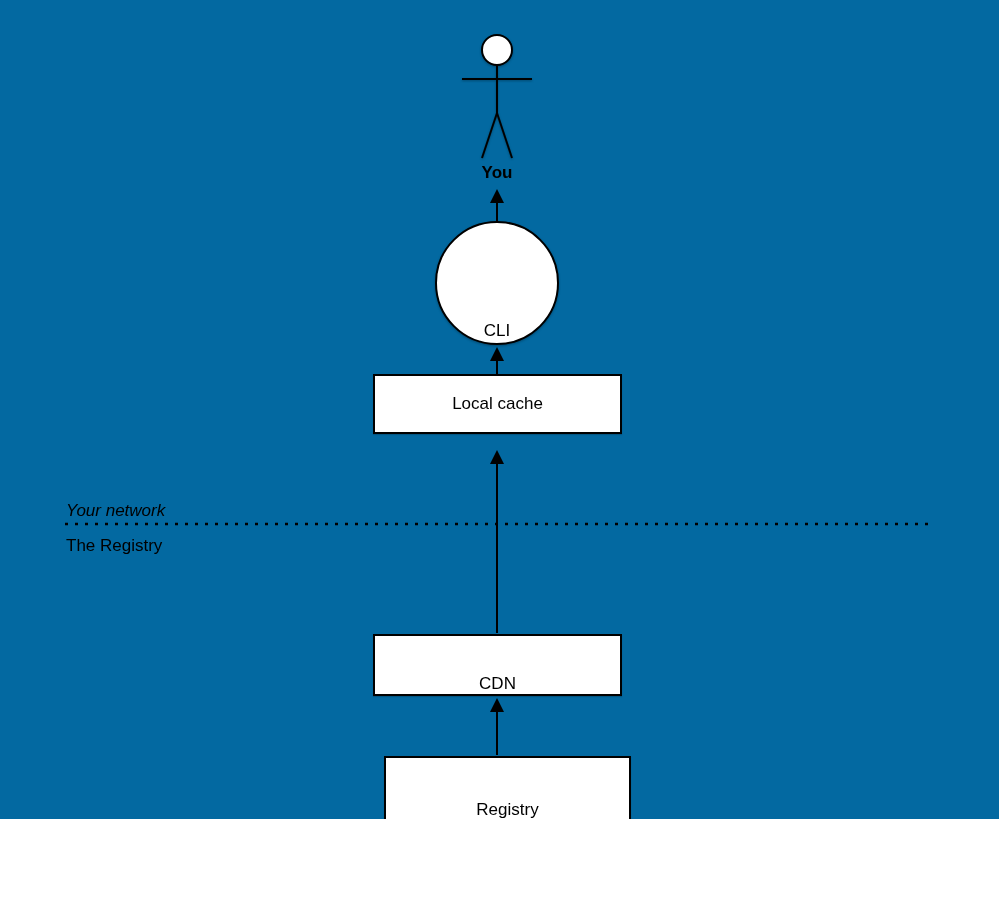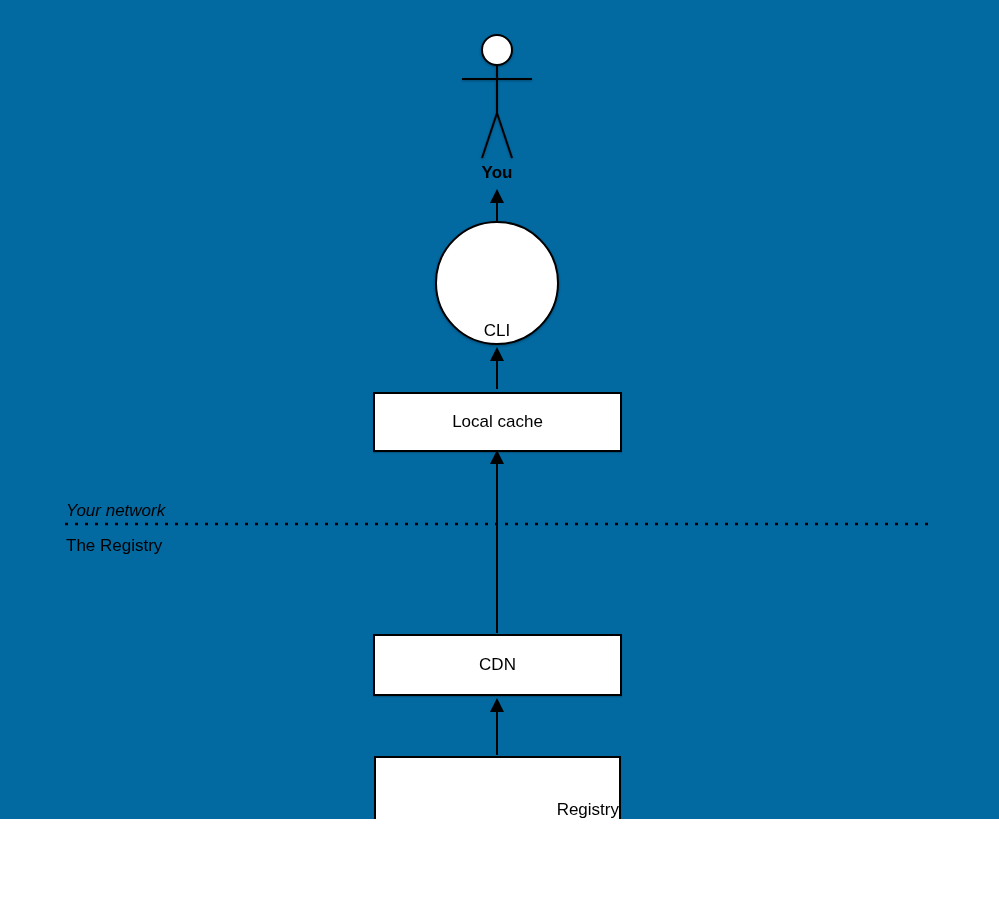--- a/index.html
+++ b/index.html
@@ -100,28 +100,28 @@
       <polygon class="arrowhead" points="497,698 490,712 504,712"></polygon>
     </g>
 
     <line x1="65" y1="524" x2="928" y2="524" stroke="#000000" stroke-width="2.5" stroke-dasharray="3 7"></line>
   </svg>
 
   <div class="label centered bold" style="left:437px; top:163px;">You</div>
 
   <div class="label centered" style="left:437px; top:273px;margin-top:48px;">CLI</div>
 
-  <div class="node-box" style="left:373px; top:392px; width:249px; height:60px;">
+  <div class="node-box" style="left:373px; top:374px; width:249px; height:60px;">
     <span>Local cache</span>
   </div>
 
   <div class="label" style="left:66px; top:501px;font-style:italic;">Your network</div>
   <div class="label" style="left:66px; top:536px;">The Registry</div>
 
-  <div class="node-box" style="left:373px; top:634px; width:249px; height:62px;">
+  <div class="node-box" style="left:373px; top:634px; width:249px; height:62px;align-items:flex-end;">
     <span>CDN</span>
   </div>
 
-  <div class="node-box" style="left:374px; top:756px; width:247px; height:108px;justify-content:flex-end;">
+  <div class="node-box" style="left:384px; top:756px; width:247px; height:108px;">
     <span>Registry</span>
   </div>
 
 </div>
 
 </body></html>

